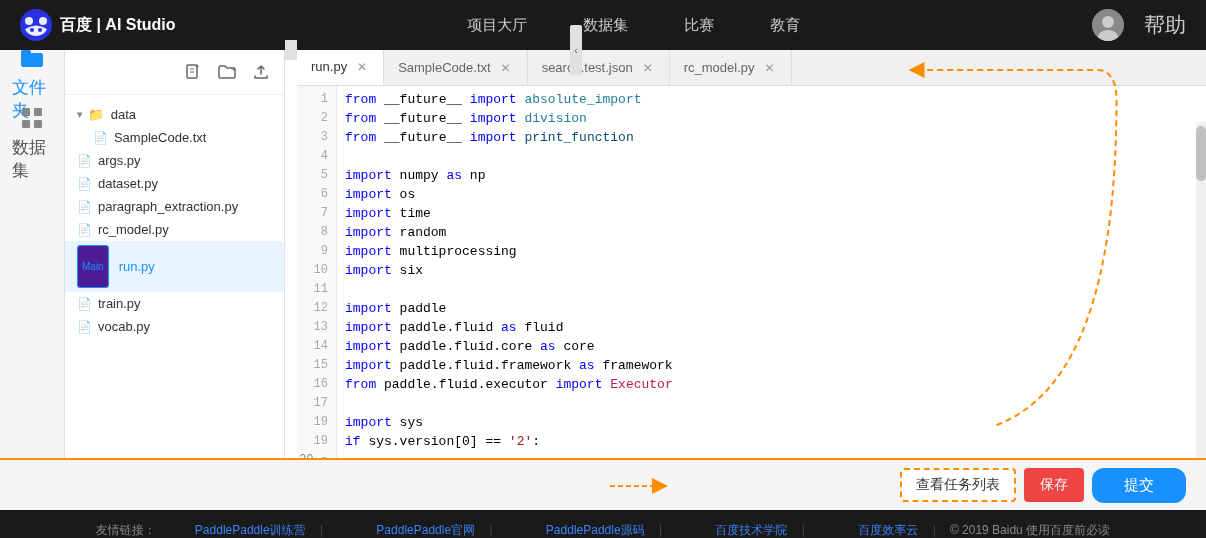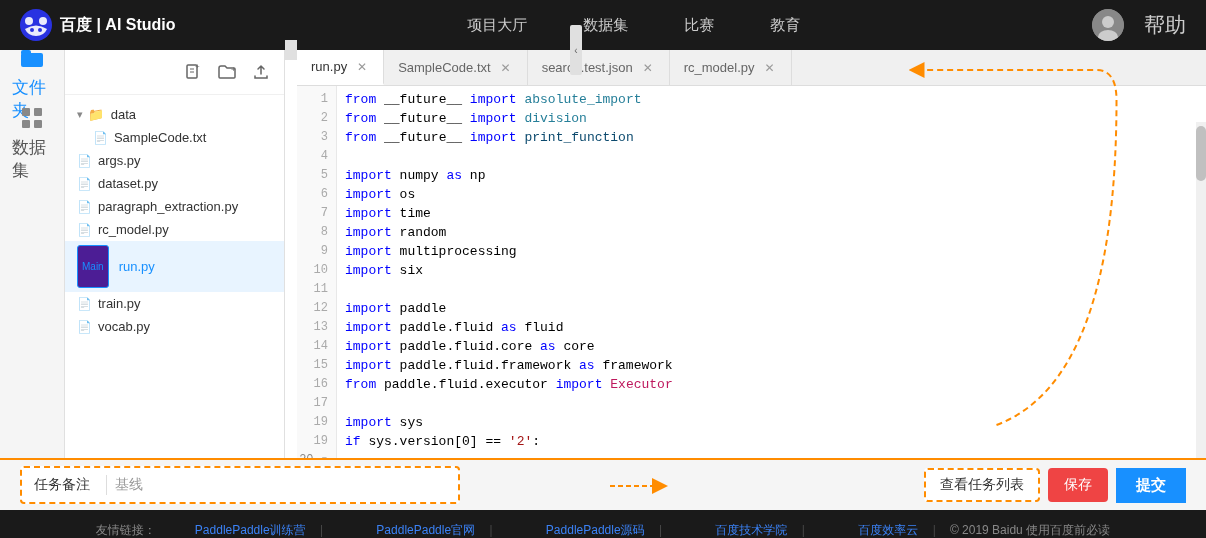--- a/index.html
+++ b/index.html
@@ -312,25 +312,25 @@
       border-radius: 4px;
       padding: 8px 16px;
       font-size: 14px;
       cursor: pointer;
       white-space: nowrap;
     }
     .submit-btn {
       background: #1890ff;
       color: #fff;
       border: none;
-      border-radius: 0;
-      padding: 8px 20px;
+      border-radius: 12px;
+      padding: 8px 32px;
       font-size: 15px;
       cursor: pointer;
-      font-weight: bold;
+      font-weight: normal;
       white-space: nowrap;
     }
 
     
     .footer {
       height: 40px;
       background: #1a1a1a;
       display: flex;
       align-items: center;
       justify-content: center;
@@ -569,26 +569,20 @@
         </marker>
       </defs>
 
       <path d="M 660 375 Q 780 330 780 50 Q 780 20 760 20 Q 600 20 580 20" stroke="#ff8c00" stroke-width="2" stroke-dasharray="6,4" fill="none" marker-end="url(#arrow1)"></path>
     </svg>
   </div>
 </div>
 
 <div class="bottom-task-bar" style="position:relative;">
 
-  <div style="display:flex;align-items:center;border:2px dashed #ff8c00;border-radius:4px;padding:4px 12px;background:#fff;flex:0 0 440px;height:38px;">
-    <span class="task-label">任务备注</span>
-    <div class="task-divider"></div>
-    <span style="font-size:14px;color:#999;margin-right:16px;">基线</span>
-    <input class="task-input" type="text" style="border: none; outline: none; flex: 1 1 0%; font-size: 14px;">
-  </div>
 
   <div class="right-buttons">
 
     <div style="border:2px dashed #ff8c00;border-radius:4px;padding:6px 14px;background:#fff;cursor:pointer;font-size:14px;color:#333;">
       <span>查看任务列表</span>
     </div>
     <button class="save-btn">
       <span>保存</span>
     </button>
     <button class="submit-btn">

